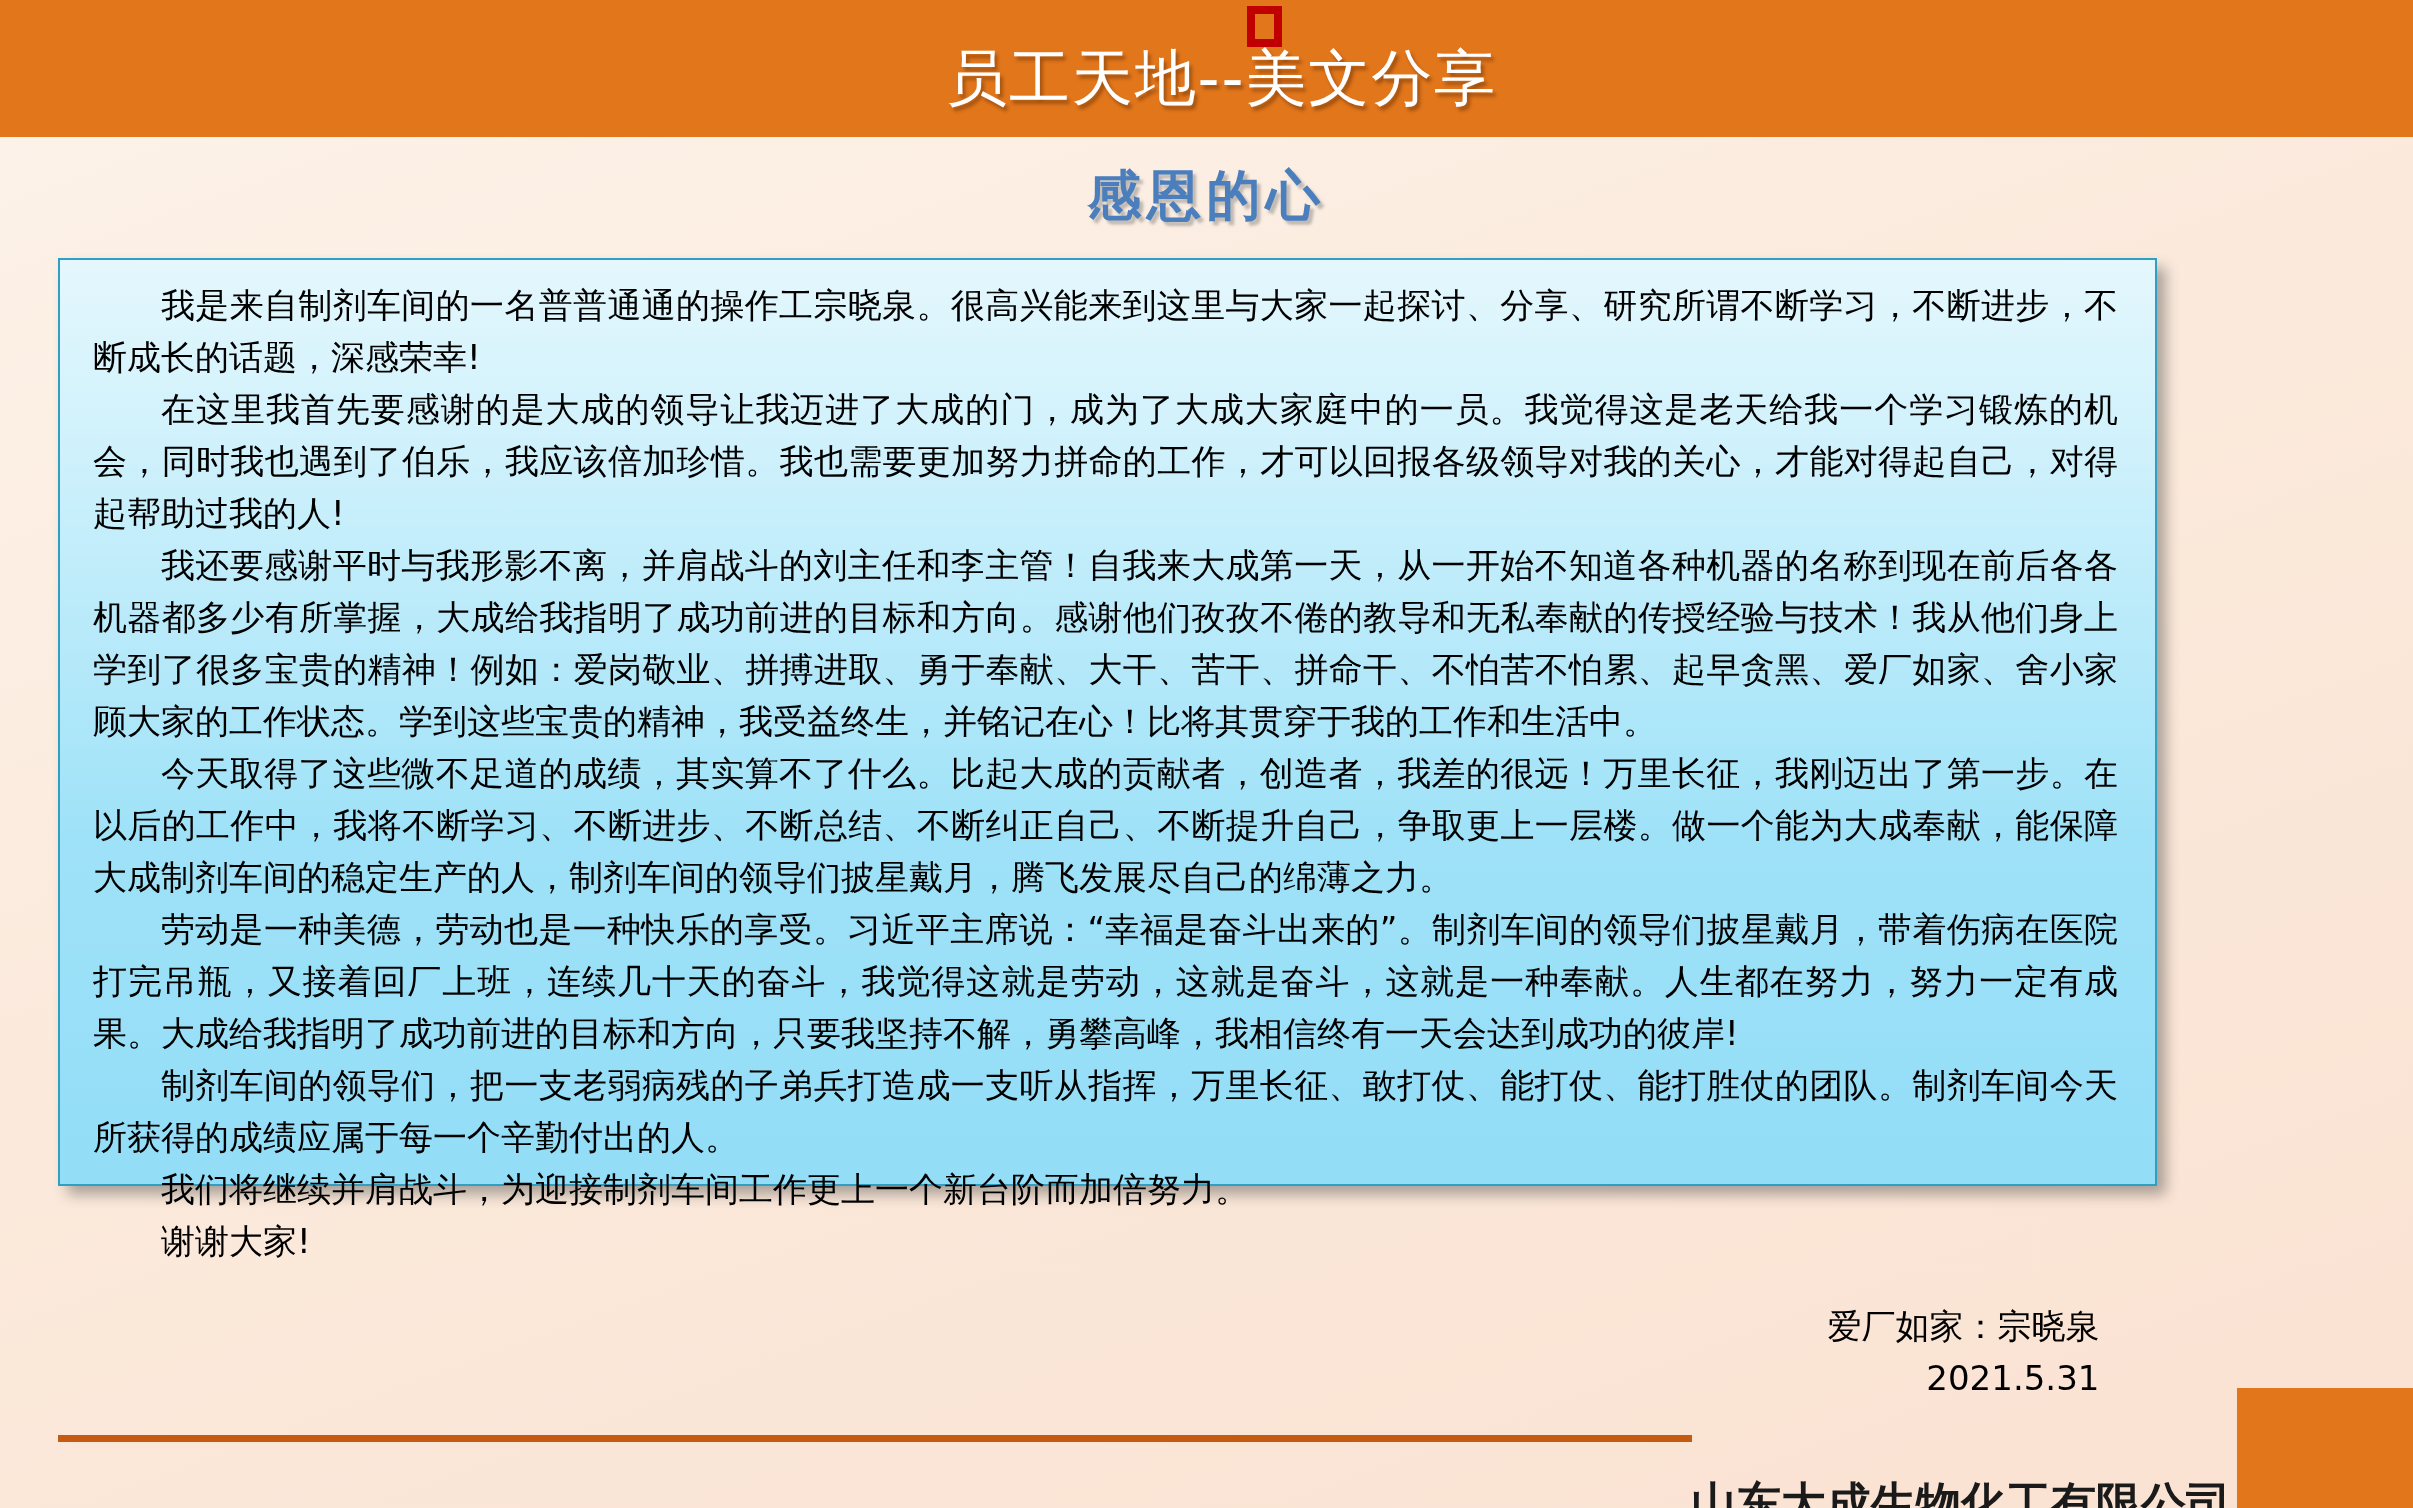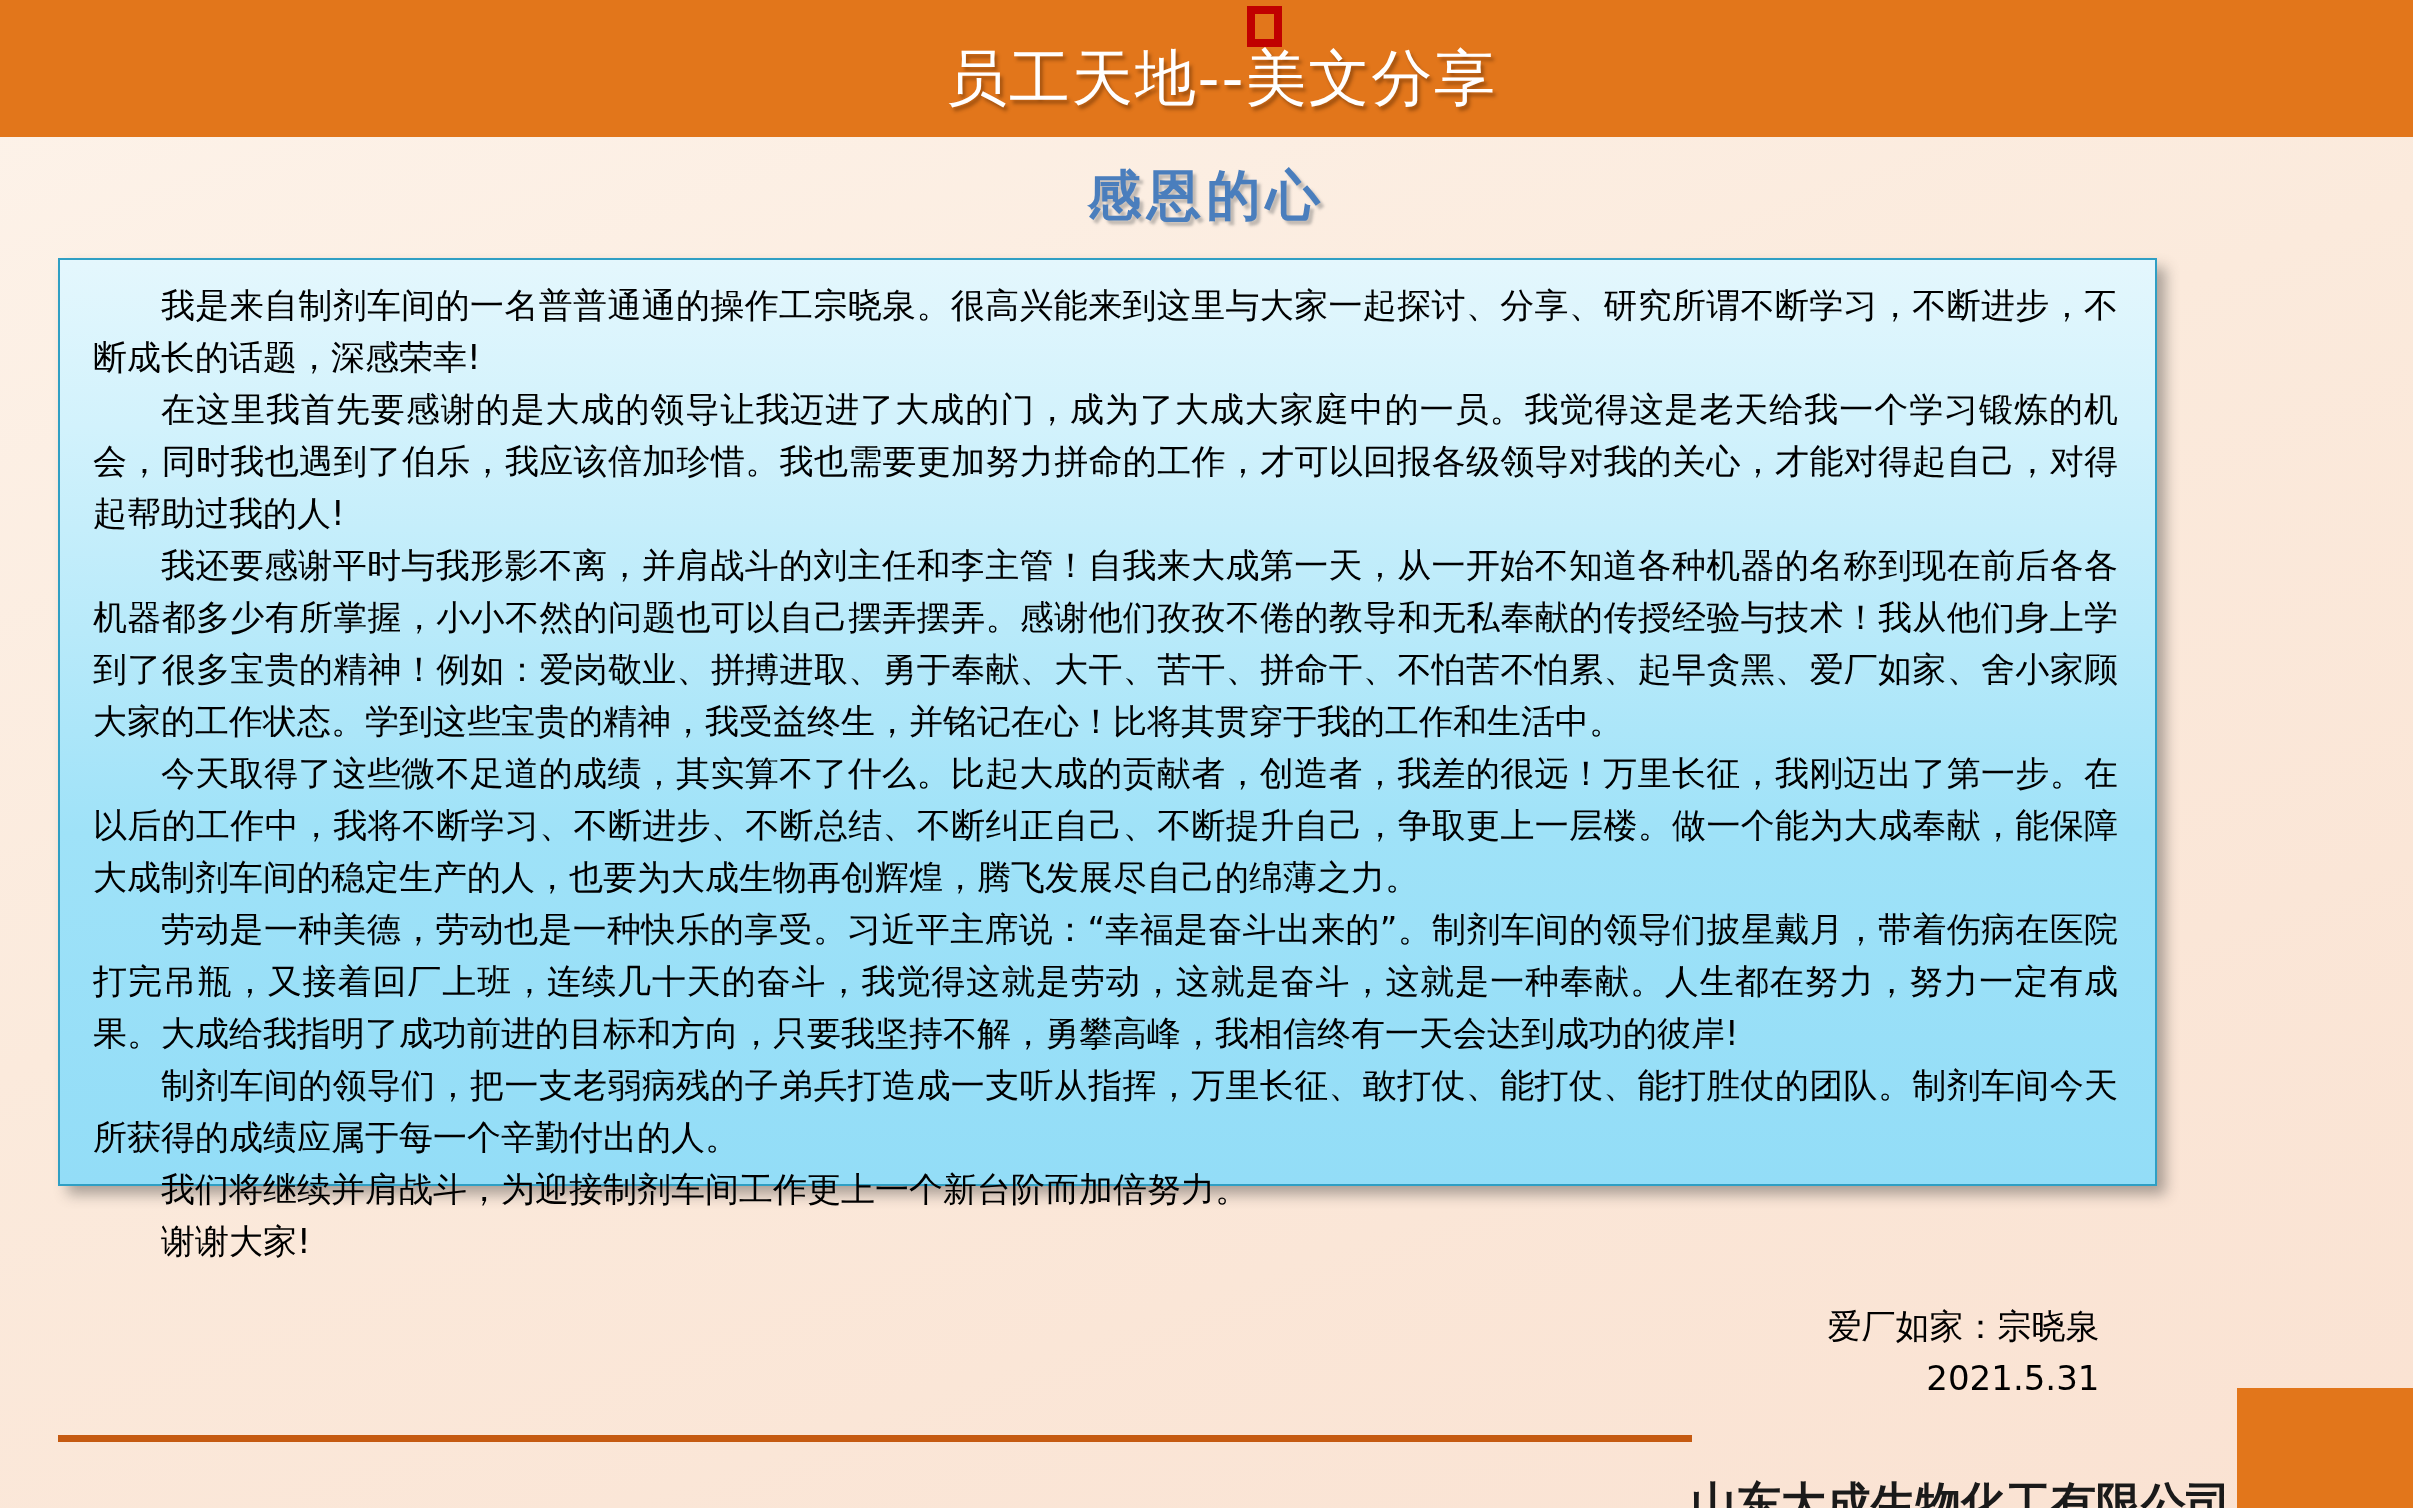--- a/index.html
+++ b/index.html
@@ -144,22 +144,22 @@
     <div class="header-bullet"></div>
     <div class="header-title">员工天地--美文分享</div>
   </div>
 
   <div class="slide-title">感恩的心</div>
 
   <div class="essay-panel">
     <div class="essay-body">
       <p>我是来自制剂车间的一名普普通通的操作工宗晓泉。很高兴能来到这里与大家一起探讨、分享、研究所谓不断学习，不断进步，不断成长的话题，深感荣幸!</p>
       <p>在这里我首先要感谢的是大成的领导让我迈进了大成的门，成为了大成大家庭中的一员。我觉得这是老天给我一个学习锻炼的机会，同时我也遇到了伯乐，我应该倍加珍惜。我也需要更加努力拼命的工作，才可以回报各级领导对我的关心，才能对得起自己，对得起帮助过我的人!</p>
-      <p>我还要感谢平时与我形影不离，并肩战斗的刘主任和李主管！自我来大成第一天，从一开始不知道各种机器的名称到现在前后各各机器都多少有所掌握，小小不然的问题也可以自己摆弄摆弄。感谢他们孜孜不倦的教导和无私奉献的传授经验与技术！我从他们身上学到了很多宝贵的精神！例如：爱岗敬业、拼搏进取、勇于奉献、大干、苦干、拼命干、不怕苦不怕累、起早贪黑、爱厂如家、舍小家顾大家的工作状态。学到这些宝贵的精神，我受益终生，并铭记在心！比将其贯穿于我的工作和生活中。</p>
-      <p>今天取得了这些微不足道的成绩，其实算不了什么。比起大成的贡献者，创造者，我差的很远！万里长征，我刚迈出了第一步。在以后的工作中，我将不断学习、不断进步、不断总结、不断纠正自己、不断提升自己，争取更上一层楼。做一个能为大成奉献，能保障大成制剂车间的稳定生产的人，也要为大成生物再创辉煌，腾飞发展尽自己的绵薄之力。</p>
+      <p>我还要感谢平时与我形影不离，并肩战斗的刘主任和李主管！自我来大成第一天，从一开始不知道各种机器的名称到现在前后各各机器都多少有所掌握，大成给我指明了成功前进的目标和方向。感谢他们孜孜不倦的教导和无私奉献的传授经验与技术！我从他们身上学到了很多宝贵的精神！例如：爱岗敬业、拼搏进取、勇于奉献、大干、苦干、拼命干、不怕苦不怕累、起早贪黑、爱厂如家、舍小家顾大家的工作状态。学到这些宝贵的精神，我受益终生，并铭记在心！比将其贯穿于我的工作和生活中。</p>
+      <p>今天取得了这些微不足道的成绩，其实算不了什么。比起大成的贡献者，创造者，我差的很远！万里长征，我刚迈出了第一步。在以后的工作中，我将不断学习、不断进步、不断总结、不断纠正自己、不断提升自己，争取更上一层楼。做一个能为大成奉献，能保障大成制剂车间的稳定生产的人，制剂车间的领导们披星戴月，腾飞发展尽自己的绵薄之力。</p>
       <p>劳动是一种美德，劳动也是一种快乐的享受。习近平主席说：“幸福是奋斗出来的”。制剂车间的领导们披星戴月，带着伤病在医院打完吊瓶，又接着回厂上班，连续几十天的奋斗，我觉得这就是劳动，这就是奋斗，这就是一种奉献。人生都在努力，努力一定有成果。大成给我指明了成功前进的目标和方向，只要我坚持不解，勇攀高峰，我相信终有一天会达到成功的彼岸!</p>
       <p>制剂车间的领导们，把一支老弱病残的子弟兵打造成一支听从指挥，万里长征、敢打仗、能打仗、能打胜仗的团队。制剂车间今天所获得的成绩应属于每一个辛勤付出的人。</p>
       <p>我们将继续并肩战斗，为迎接制剂车间工作更上一个新台阶而加倍努力。</p>
       <p>谢谢大家!</p>
     </div>
     <div class="signature">
       <div>爱厂如家：宗晓泉</div>
       <div>2021.5.31</div>
     </div>
   </div>

